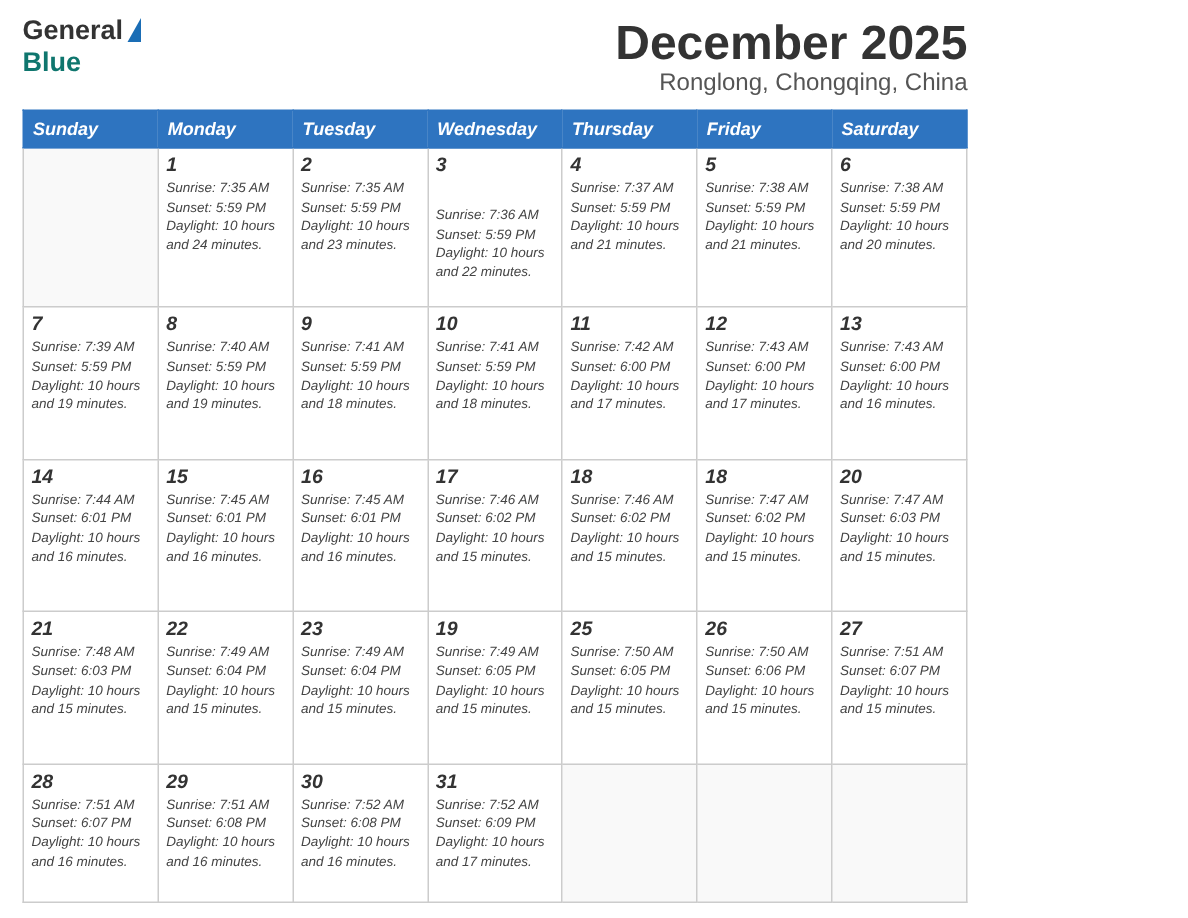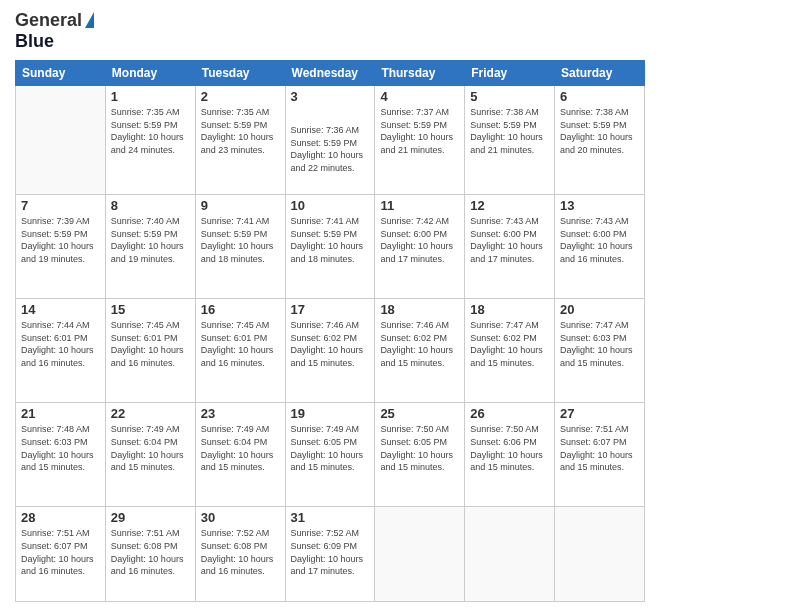--- a/index.html
+++ b/index.html
@@ -43,20 +43,21 @@
     .location-title {
       font-size: 16px;
       color: #555;
     }
     .calendar {
       flex: 1;
       border: 1px solid #ccc;
       border-collapse: collapse;
       width: 100%;
       table-layout: fixed;
+      font-style: italic;
     }
     .calendar th {
       background-color: #2e74c0;
       color: white;
       font-size: 12px;
       font-weight: bold;
       text-align: left;
       padding: 5px 6px;
       border: 1px solid #2e74c0;
     }
@@ -92,22 +93,26 @@
 <body>
 
 <div class="page">
   <div class="header">
     <div class="logo">
       <div class="logo-line">
         <span style="font-size:18px;font-weight:bold;color:#333;">General</span>
         <span style="display:inline-block;width:0;height:0;border-left:9px solid transparent;border-bottom:16px solid #1a6db5;margin-left:3px;vertical-align:middle;margin-bottom:2px;"></span>
       </div>
       <div>
-        <span style="font-size:18px;font-weight:bold;color:#0f172a;">Blue</span>
+        <span style="font-size:18px;font-weight:bold;color:#0f766e;">Blue</span>
       </div>
+    </div>
+    <div class="title-section">
+      <div class="month-title">December 2025</div>
+      <div class="location-title">Ronglong, Chongqing, China</div>
     </div>
   </div>
 
   <table class="calendar">
     <thead>
       <tr>
       <th>Sunday</th>
           <th>Monday</th>
           <th>Tuesday</th>
           <th>Wednesday</th>

